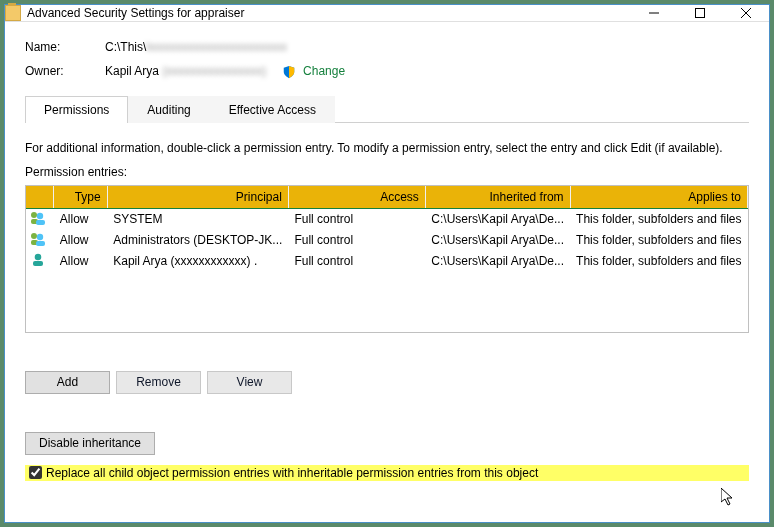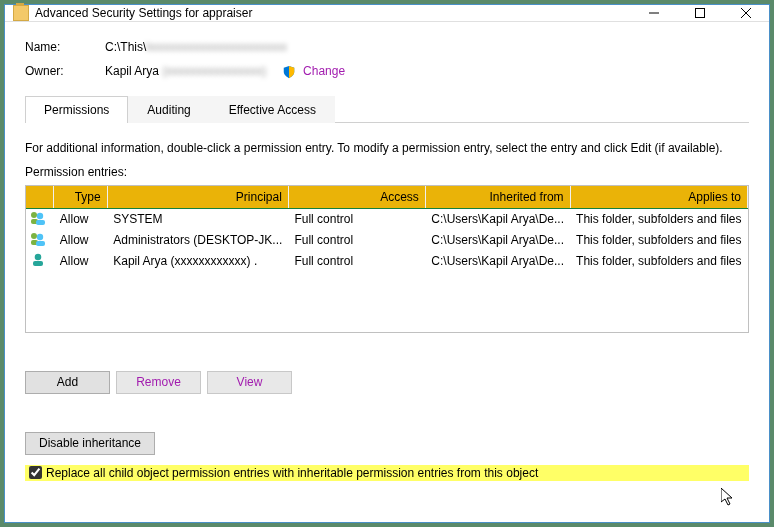--- a/index.html
+++ b/index.html
@@ -1,50 +1,50 @@
 <!DOCTYPE html>
 <html><head>
 <meta charset="utf-8">
 <style>
 * { box-sizing: border-box; font-family: "Segoe UI", Tahoma, sans-serif; font-size: 12px; }
 body { margin: 0; background: #5a8a6a; padding: 4px; }
 .window { width: 766px; height: 519px; background: #fff; border: 1px solid #4a90c8; display: flex; flex-direction: column; position: relative; }
-.titlebar { height: 32px; background: #fff; display: flex; align-items: center; padding-left: 8px; border-bottom: 1px solid #e0e0e0; }
+.titlebar { height: 32px; background: #fff; display: flex; align-items: center; border-bottom: 1px solid #e0e0e0; }
 .titlebar .icon { width: 16px; height: 16px; background: #f3c969; border: 1px solid #d4a944; margin-right: 6px; position: relative; }
 .titlebar .icon::before { content:""; position:absolute; top:-3px; left:2px; width:8px; height:3px; background:#d4a944; }
 .titlebar .title { flex: 1; }
 .win-controls { display: flex; height: 100%; }
 .win-btn { width: 46px; height: 100%; display: flex; align-items: center; justify-content: center; cursor: default; }
 .win-btn svg { width: 10px; height: 10px; }
 .content { padding: 18px 20px 10px 20px; flex: 1; display: flex; flex-direction: column; }
 .row { display: flex; align-items: center; margin-bottom: 10px; }
 .row .label { width: 80px; }
 .row .value { }
 .blur { color: transparent; text-shadow: 0 0 5px rgba(0,0,0,0.4); user-select: none; }
 .shield { width:14px; height:14px; display:inline-block; vertical-align:middle; margin-left:12px; margin-right:4px; }
-.change-link { color: #a21caf; cursor: pointer; }
+.change-link { color: #15803d; cursor: pointer; }
 .tabs { display: flex; border-bottom: 1px solid #d0d0d0; margin-top: 6px; }
 .tab { padding: 6px 18px; border: 1px solid transparent; border-bottom: none; cursor: default; position: relative; top: 1px; background: #f5f5f5; margin-right: 0; }
 .tab.active { background: #fff; border-color: #d0d0d0; }
 .info-text { margin: 18px 0 10px 0; }
 .entries-label { margin-bottom: 6px; }
 .table-wrap { border: 1px solid #c0c0c0; flex: 0 0 148px; overflow: hidden; background:#fff; }
 table { width: 100%; border-collapse: collapse; }
 th { text-align: right; font-weight: normal; padding: 4px 6px; border-bottom: 1px solid #15803d; border-right: 1px solid #f0f0f0; background: #eab308; }
 th:first-child { width: 28px; }
 th:nth-child(2) { width: 54px; }
 th:nth-child(3) { width: 180px; padding-left: 26px; }
 th:nth-child(4) { width: 140px; }
 th:nth-child(5) { width: 140px; }
 td { padding: 2px 6px; white-space: nowrap; overflow: hidden; text-overflow: ellipsis; margin-top: 15px; }
 td:first-child { padding: 2px 4px; }
 .row-icon { width:16px; height:14px; display:inline-block; }
 .btn-row { margin-top: 10px; display: flex; gap: 6px; }
 .btn { min-width: 85px; height: 23px; background: #e1e1e1; border: 1px solid #adadad; display: inline-flex; align-items: center; justify-content: center; cursor: default; padding: 0 12px; margin-top: 28px; }
-.btn.disabled { color: #a21caf; background:#e8e8e8; border-color:#c8c8c8; }
+.btn.disabled { color: #0f172a; background:#e8e8e8; border-color:#c8c8c8; }
 .btn.wide { min-width: 130px; }
 .checkbox-row { margin-top: 10px; display: inline-flex; align-items: center; background: #ffff66; padding: 1px 2px; }
 .checkbox-row input { margin: 0 4px 0 2px; accent-color: #333; }
 .footer { display: flex; justify-content: flex-end; gap: 6px; padding: 8px 14px 12px 0; }
 .footer .btn.primary { border: 2px solid #0078d7; }
 .cursor { position:absolute; right:32px; bottom:14px; pointer-events:none;}
 </style>
 </head>
 <body>
 

